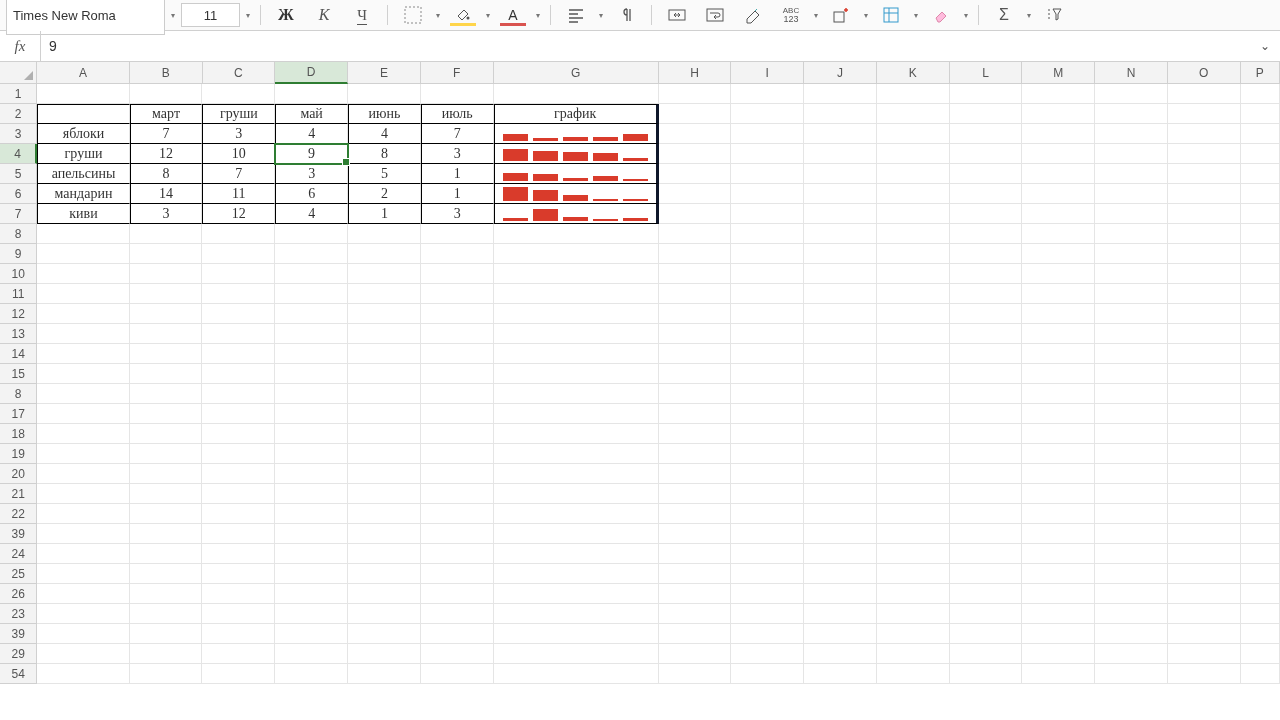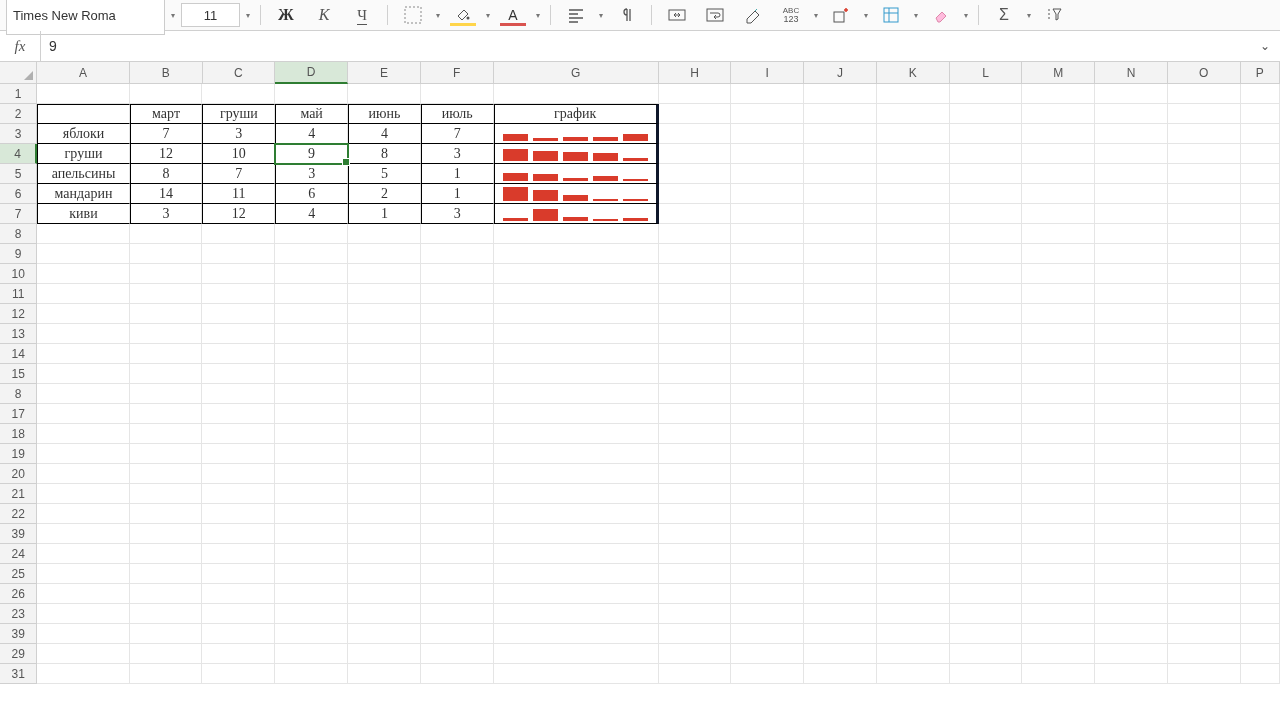--- a/index.html
+++ b/index.html
@@ -761,21 +761,21 @@
         <div class="cell" style="width: 74px;"></div>
         <div class="cell" style="width: 74px;"></div>
         <div class="cell" style="width: 74px;"></div>
         <div class="cell" style="width: 74px;"></div>
         <div class="cell" style="width: 74px;"></div>
         <div class="cell" style="width: 74px;"></div>
         <div class="cell" style="width: 74px;"></div>
         <div class="cell" style="width: 40px;"></div>
       </div>
       <div class="row">
-        <div class="row-head">31</div>
+        <div class="row-head">54</div>
         <div class="cell" style="width: 94px;"></div>
         <div class="cell" style="width: 74px;"></div>
         <div class="cell" style="width: 74px;"></div>
         <div class="cell" style="width: 74px;"></div>
         <div class="cell" style="width: 74px;"></div>
         <div class="cell" style="width: 74px;"></div>
         <div class="cell" style="width: 168px;"></div>
         <div class="cell" style="width: 74px;"></div>
         <div class="cell" style="width: 74px;"></div>
         <div class="cell" style="width: 74px;"></div>

